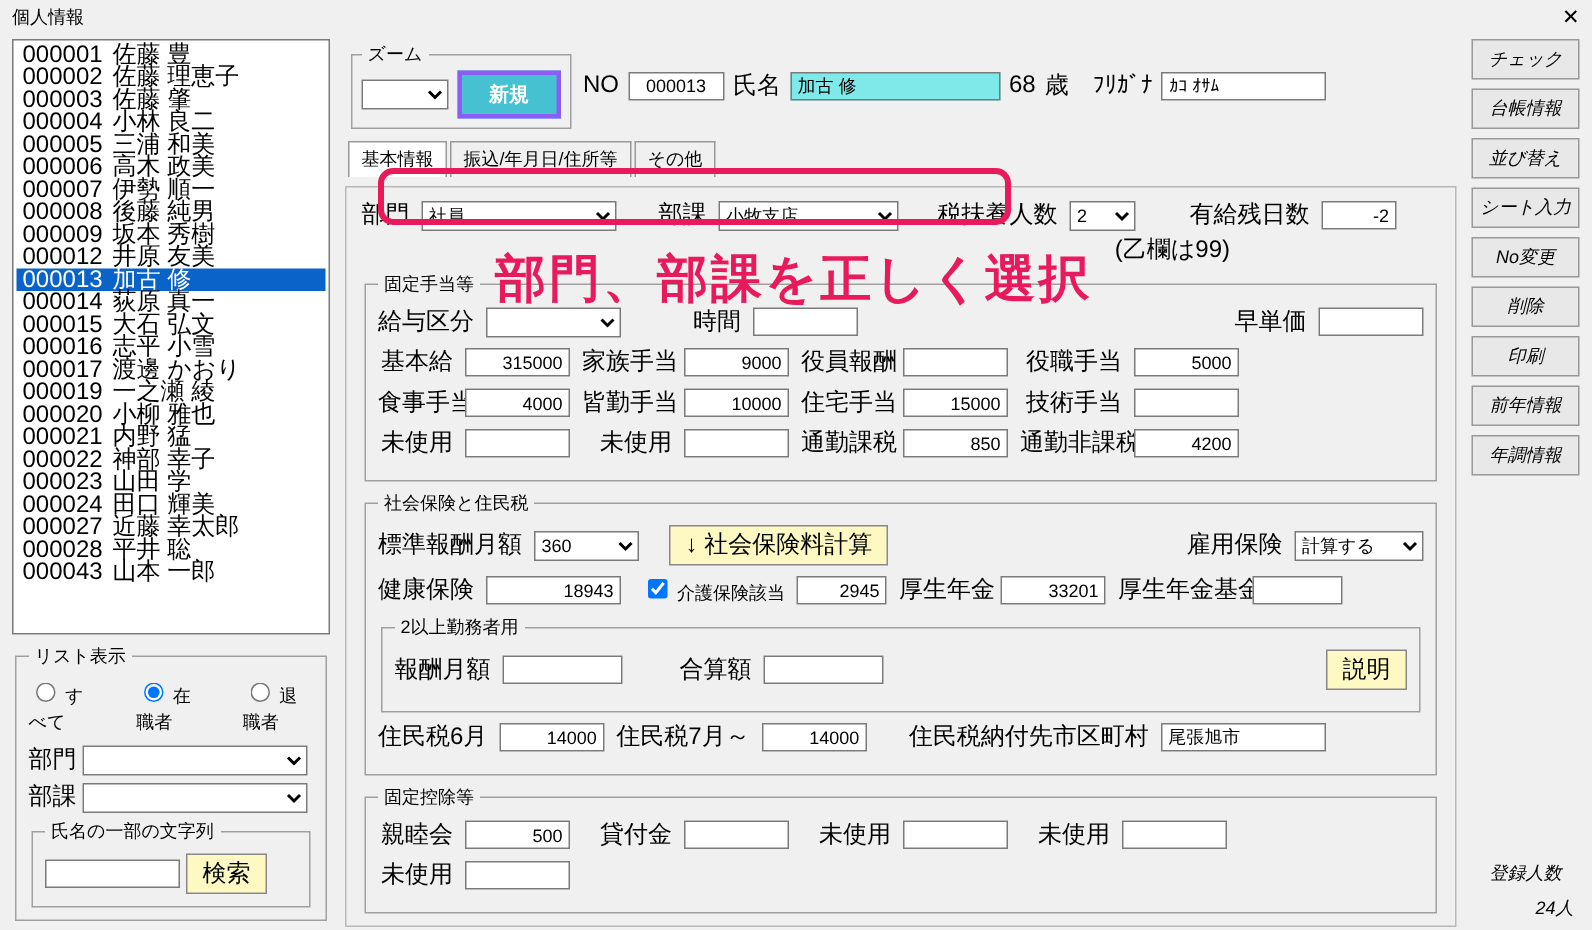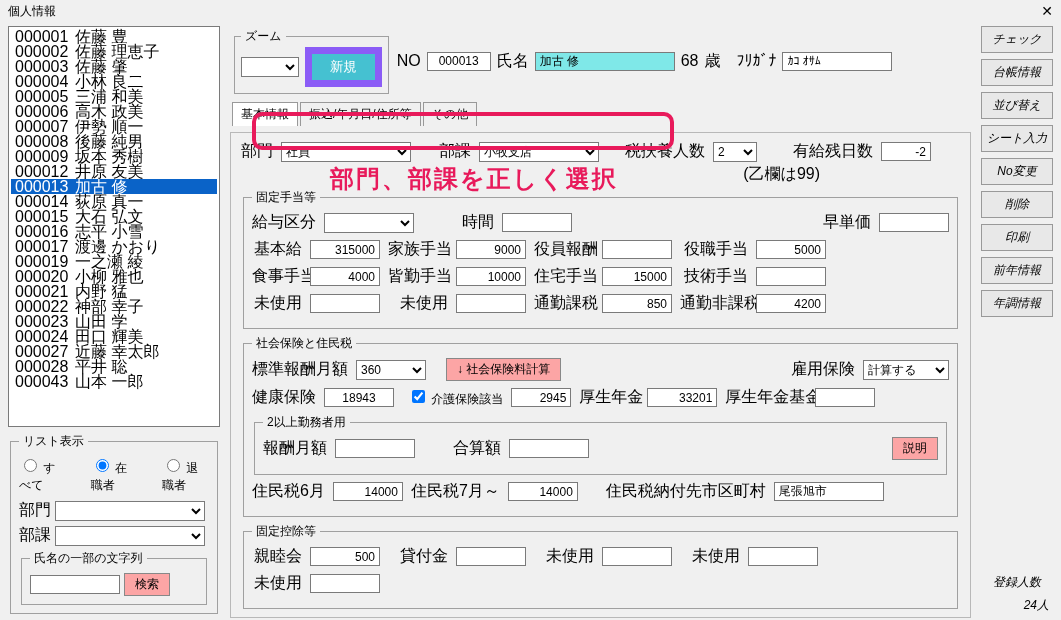--- a/index.html
+++ b/index.html
@@ -10,36 +10,36 @@
 .left-col { width: 212px; display: flex; flex-direction: column; gap: 6px; }
 .listbox { background: #fff; border: 1px solid #7a7a7a; height: 438px; overflow-y: auto; padding: 2px; }
 .listbox .row { display: flex; gap: 8px; padding: 0 4px; line-height: 15px; font-size: 16px; white-space: nowrap;}
 .listbox .row.sel { background: #0a63c8; color: #fff; }
 .listbox .row span.id { width: 52px; }
 fieldset { border: 1px solid #a0a0a0; padding: 6px 8px 8px; }
 legend { font-size: 12px; padding: 0 4px; }
 .center-col { flex: 1; display: flex; flex-direction: column; }
 .right-col { width: 72px; display: flex; flex-direction: column; gap: 6px; align-items: stretch; font-style: italic; }
 .btn { background: #e8e8e8; border: 1px solid #999; padding: 4px 2px; text-align: center; font-size: 12px; cursor: pointer; }
-.btn-new { background:#45c1d1; border:7px solid #8b5cf6; color:#fff; padding:4px 18px; }
+.btn-new { background:#45c1d1; border:3px solid #8b5cf6; color:#fff; padding:4px 18px;font-weight:bold; }
 input.tf { border:1px solid #7a7a7a; background:#fff; font-size:12px; height:19px; padding:0 4px; text-align:right; }
 input.tf.left { text-align:left; }
 select.sel { border:1px solid #7a7a7a; background:#fff; font-size:12px; height:20px; }
 .top-row { display:flex; align-items:center; gap:6px; padding:2px 6px 6px; }
 .tabs { display:flex; gap:2px; margin:2px 0 6px 6px; }
 .tab { border:1px solid #999; border-bottom:none; padding:3px 8px; background:#f0f0f0; font-size:12px; cursor:pointer;}
 .tab.active { background:#fff; }
 .panel { border:1px solid #b8b8b8; padding:8px 10px; margin:0 4px 6px; position:relative;}
 .panel-row { display:flex; align-items:center; gap:8px; flex-wrap:nowrap; margin-bottom:6px;}
 .highlight-box { position:absolute; border:4px solid #e81a5b; border-radius:10px; left:252px; top:112px; width:422px; height:38px; pointer-events:none; z-index:5;}
-.overlay-text { position:absolute; left:330px; top:163px; font-size:24px; color:#e81a5b; font-weight:bold; z-index:6; pointer-events:none; letter-spacing:2px;}
+.overlay-text { position:absolute; left:330px; top:163px; font-size:34px; color:#e81a5b; font-weight:bold; z-index:6; pointer-events:none; letter-spacing:2px;}
 .lbl { font-size:16px; white-space:nowrap;}
 .radio-row { display:flex; gap:24px; align-items:center; margin-bottom:6px;}
 .filter-row { display:flex; align-items:center; gap:4px; margin-bottom:4px;}
-.std-btn { border:1px solid #888; background:#fca5a5; padding:2px 10px; font-size:12px; cursor:pointer;}
+.std-btn { border:1px solid #888; background:#fef9c3; padding:2px 10px; font-size:16px; cursor:pointer;}
 </style>
 </head>
 <body>
 
 <div class="title-bar">
   <span>個人情報</span>
   <span class="close-x">✕</span>
 </div>
 
 <div class="main">
@@ -253,21 +253,21 @@
         <div class="panel-row">
           <span class="lbl">標準報酬月額</span>
           <select class="sel" style="width:70px"><option>360</option></select>
           <button class="std-btn" style="margin-left:12px">↓ 社会保険料計算</button>
           <span style="flex:1"></span>
           <span class="lbl">雇用保険</span>
           <select class="sel" style="width:86px"><option>計算する</option></select>
         </div>
         <div class="panel-row">
           <span class="lbl" style="width:64px;text-align:right">健康保険</span>
-            <input class="tf" style="width: 70px; text-align: center;" value="18943">
+            <input class="tf" style="width: 90px;" value="18943">
           <label style="margin-left:6px"><input type="checkbox" checked="" style=""> <span>介護保険該当</span></label>
           <input class="tf" style="width: 60px;" value="2945">
           <span class="lbl" style="width:60px;text-align:center">厚生年金</span>
             <input class="tf" style="width: 70px;" value="33201">
           <span class="lbl" style="width:82px;text-align:right">厚生年金基金</span>
             <input class="tf" style="width: 60px;" value="">
         </div>
         <fieldset>
           <legend>2以上勤務者用</legend>
           <div class="panel-row">

